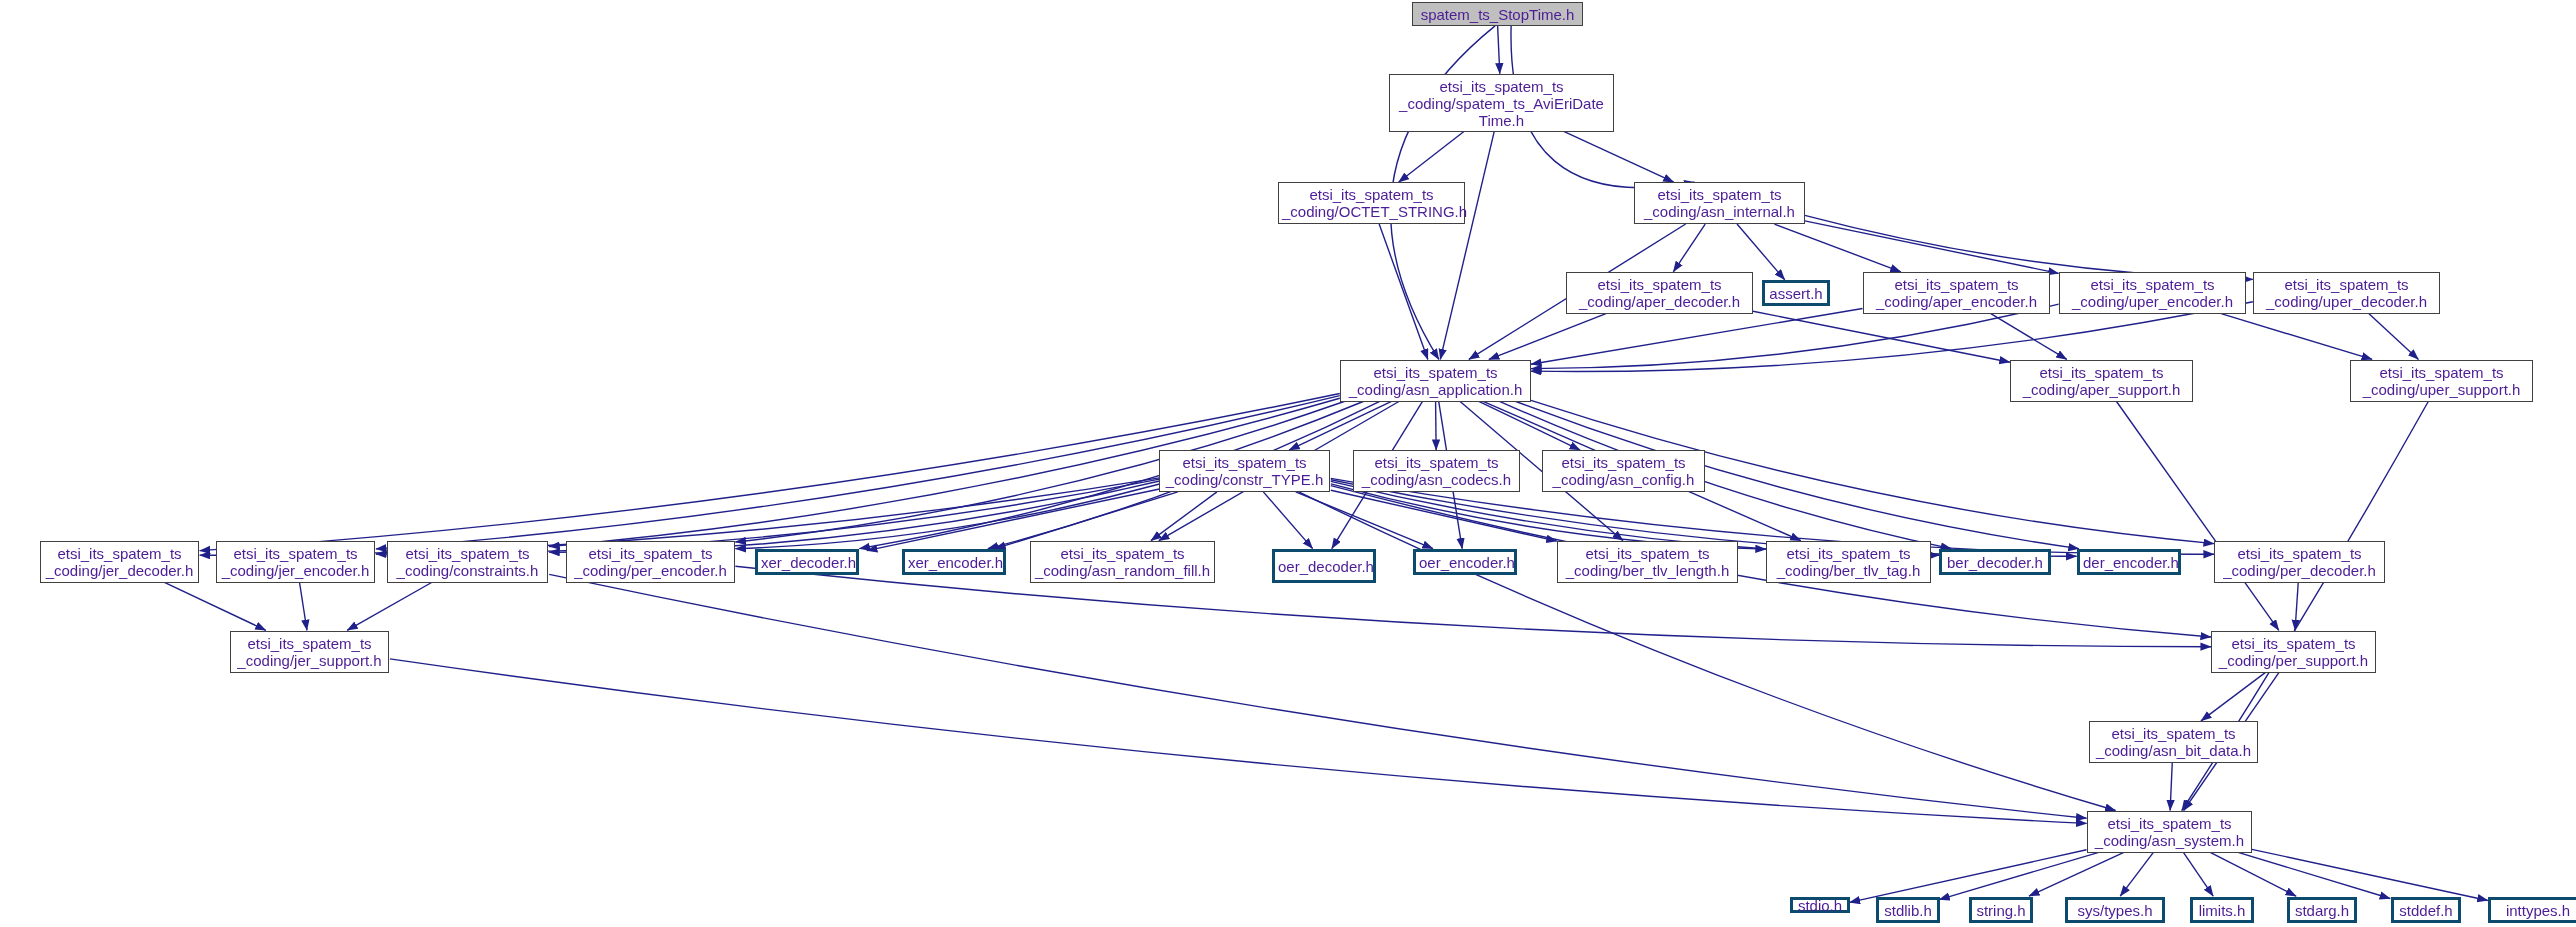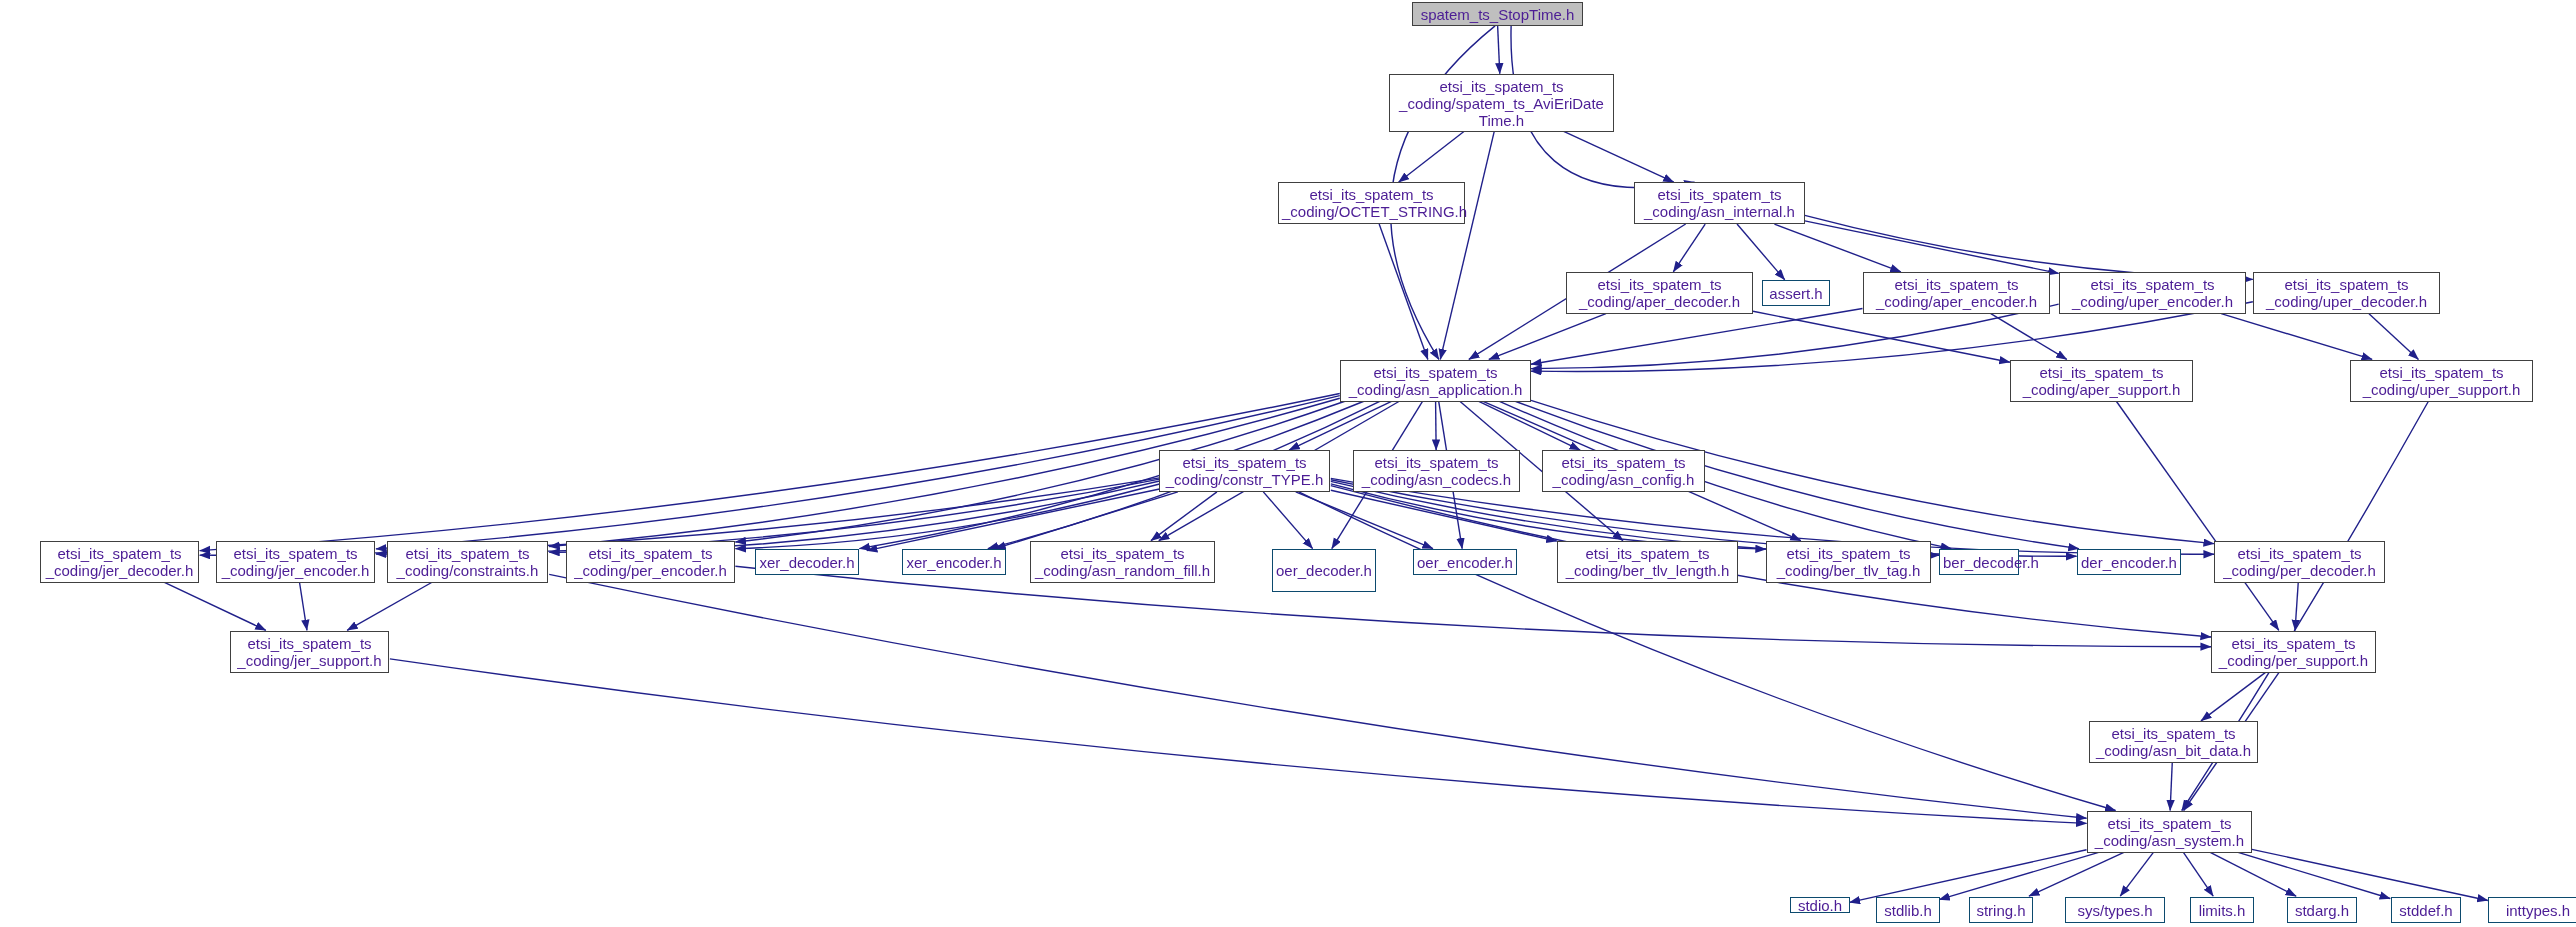--- a/index.html
+++ b/index.html
@@ -2,21 +2,21 @@
 <html><head>
 <meta charset="utf-8">
 <style>
   html,body{margin:0;padding:0;background:#ffffff;}
   body{font-family:"Liberation Sans",sans-serif;}
   #stage{position:relative;width:2576px;height:927px;background:#fff;overflow:hidden;}
   svg.edges{position:absolute;left:0;top:0;width:2576px;height:927px;pointer-events:none;}
   .node{position:absolute;box-sizing:border-box;display:flex;align-items:center;justify-content:center;
         text-align:center;background:#ffffff;border:1px solid #404040;color:#4c1d95;
         font-size:15px;line-height:17px;letter-spacing:0px;white-space:pre-line;padding:0 3px;}
-  .node.ext{border:1px solid #0c4a6e;}
+  .node.ext{border:3px solid #0c4a6e;}
   .node.root{background:#bfbfbf;border:1px solid #404040;}
   .node span{display:block;width:100%;}
 </style>
 </head>
 <body>
 
 <div id="stage">
   <svg class="edges" id="edge-layer" viewBox="0 0 2586 931" xmlns="http://www.w3.org/2000/svg">
     <defs>
       <marker id="arrow" markerWidth="9" markerHeight="9" refX="7.6" refY="3" orient="auto" markerUnits="strokeWidth">
@@ -135,27 +135,27 @@
       <div class="node" style="left: 216px; top: 541px; width: 159px; height: 42px;"><span>etsi_its_spatem_ts
 _coding/jer_encoder.h</span></div>
       <div class="node" style="left: 387px; top: 541px; width: 161px; height: 42px;"><span>etsi_its_spatem_ts
 _coding/constraints.h</span></div>
       <div class="node" style="left: 566px; top: 541px; width: 169px; height: 42px;"><span>etsi_its_spatem_ts
 _coding/per_encoder.h</span></div>
       <div class="node ext" style="left: 755px; top: 549px; width: 104px; height: 26px;"><span>xer_decoder.h</span></div>
       <div class="node ext" style="left: 902px; top: 549px; width: 104px; height: 26px;"><span>xer_encoder.h</span></div>
       <div class="node" style="left: 1030px; top: 541px; width: 185px; height: 42px;"><span>etsi_its_spatem_ts
 _coding/asn_random_fill.h</span></div>
-      <div class="node ext" style="left: 1272px; top: 549px; width: 104px; height: 43px;"><span>oer_decoder.h</span></div>
+      <div class="node ext" style="left: 1272px; top: 549px; width: 104px; height: 34px;"><span>oer_decoder.h</span></div>
       <div class="node ext" style="left: 1413px; top: 549px; width: 104px; height: 26px; align-items: center;"><span>oer_encoder.h</span></div>
       <div class="node" style="left: 1557px; top: 541px; width: 181px; height: 42px;"><span>etsi_its_spatem_ts
 _coding/ber_tlv_length.h</span></div>
       <div class="node" style="left: 1766px; top: 541px; width: 165px; height: 42px;"><span>etsi_its_spatem_ts
 _coding/ber_tlv_tag.h</span></div>
-      <div class="node ext" style="left: 1939px; top: 549px; width: 80px; height: 26px; text-align: right;"><span>ber_decoder.h</span></div>
+      <div class="node ext" style="left: 1939px; top: 549px; width: 112px; height: 26px;"><span>ber_decoder.h</span></div>
       <div class="node ext" style="left: 2077px; top: 549px; width: 104px; height: 26px;"><span>der_encoder.h</span></div>
       <div class="node" style="left: 2214px; top: 541px; width: 171px; height: 42px;"><span>etsi_its_spatem_ts
 _coding/per_decoder.h</span></div>
       <div class="node" style="left: 230px; top: 631px; width: 159px; height: 42px;"><span>etsi_its_spatem_ts
 _coding/jer_support.h</span></div>
       <div class="node" style="left: 2211px; top: 631px; width: 165px; height: 42px;"><span>etsi_its_spatem_ts
 _coding/per_support.h</span></div>
       <div class="node" style="left: 2089px; top: 721px; width: 169px; height: 42px;"><span>etsi_its_spatem_ts
 _coding/asn_bit_data.h</span></div>
       <div class="node" style="left: 2087px; top: 811px; width: 165px; height: 42px;"><span>etsi_its_spatem_ts

